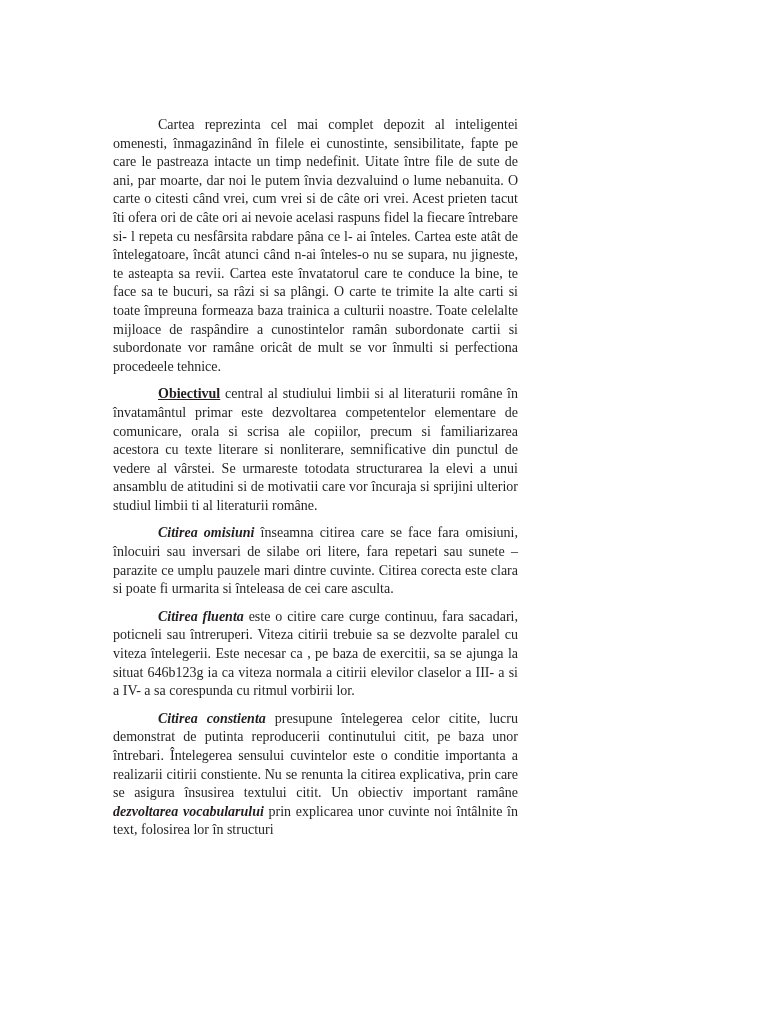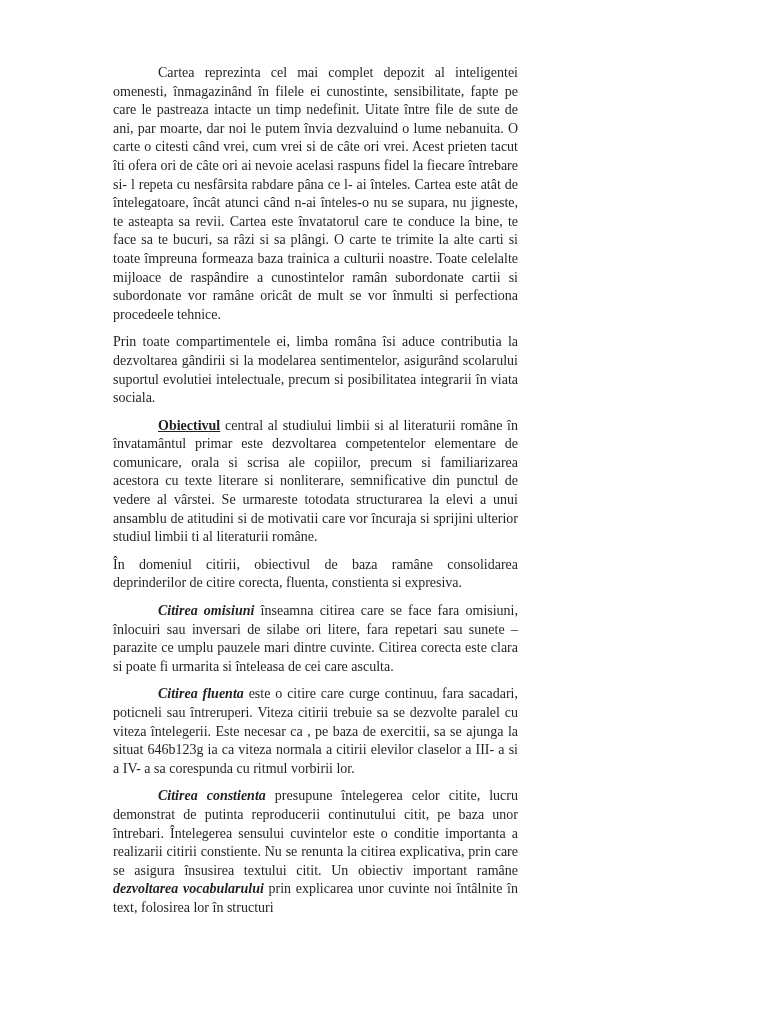--- a/index.html
+++ b/index.html
@@ -14,21 +14,21 @@
   body {
     width: 768px;
     height: 1024px;
     background: var(--page-bg);
     overflow: hidden;
   }
   .page {
     width: 631px;
     height: 1024px;
     background: var(--page-bg);
-    padding: 64px 113px 0 113px;
+    padding: 116px 113px 0 113px;
   }
   .doc-body {
     width: 100%;
     color: var(--text-color);
     font-family: "Liberation Serif", "DejaVu Serif", serif;
     font-size: 14px;
     line-height: 18.6px;
     text-align: justify;
   }
   .doc-body p {
@@ -41,20 +41,18 @@
   .seg-normal { font-weight: normal; font-style: normal; }
   .seg-bold { font-weight: bold; font-style: normal; text-decoration: underline; }
   .seg-bold-italic { font-weight: bold; font-style: italic; }
 </style>
 </head>
 <body>
 
 <div class="page">
   <div class="doc-body">
       <p class="indent"><span class="seg-normal">Cartea reprezinta cel mai complet depozit al inteligentei omenesti, înmagazinând în filele ei cunostinte, sensibilitate, fapte pe care le pastreaza intacte un timp nedefinit. Uitate între file de sute de ani, par moarte, dar noi le putem învia dezvaluind o lume nebanuita. O carte o citesti când vrei, cum vrei si de câte ori vrei. Acest prieten tacut îti ofera ori de câte ori ai nevoie acelasi raspuns fidel la fiecare întrebare si- l repeta cu nesfârsita rabdare pâna ce l- ai înteles. Cartea este atât de întelegatoare, încât atunci când n-ai înteles-o nu se supara, nu jigneste, te asteapta sa revii. Cartea este învatatorul care te conduce la bine, te face sa te bucuri, sa râzi si sa plângi. O carte te trimite la alte carti si toate împreuna formeaza baza trainica a culturii noastre. Toate celelalte mijloace de raspândire a cunostintelor ramân subordonate cartii si subordonate vor ramâne oricât de mult se vor înmulti si perfectiona procedeele tehnice.</span></p>
-      <p class=""><span class="seg-normal">Prin toate compartimentele ei, limba româna îsi aduce contributia la dezvoltarea gândirii si la modelarea sentimentelor, asigurând scolarului suportul evolutiei intelectuale, precum si posibilitatea integrarii în viata sociala.</span></p>
       <p class="indent"><span class="seg-bold">Obiectivul</span><span class="seg-normal"> central al studiului limbii si al literaturii române în învatamântul primar este dezvoltarea competentelor elementare de comunicare, orala si scrisa ale copiilor, precum si familiarizarea acestora cu texte literare si nonliterare, semnificative din punctul de vedere al vârstei. Se urmareste totodata structurarea la elevi a unui ansamblu de atitudini si de motivatii care vor încuraja si sprijini ulterior studiul limbii ti al literaturii române.</span></p>
-      <p class=""><span class="seg-normal">În domeniul citirii, obiectivul de baza ramâne consolidarea deprinderilor de citire corecta, fluenta, constienta si expresiva.</span></p>
       <p class="indent"><span class="seg-bold-italic">Citirea omisiuni</span><span class="seg-normal"> înseamna citirea care se face fara omisiuni, înlocuiri sau inversari de silabe ori litere, fara repetari sau sunete – parazite ce umplu pauzele mari dintre cuvinte. Citirea corecta este clara si poate fi urmarita si înteleasa de cei care asculta.</span></p>
       <p class="indent"><span class="seg-bold-italic">Citirea fluenta</span><span class="seg-normal"> este o citire care curge continuu, fara sacadari, poticneli sau întreruperi. Viteza citirii trebuie sa se dezvolte paralel cu viteza întelegerii. Este necesar ca , pe baza de exercitii, sa se ajunga la situat 646b123g ia ca viteza normala a citirii elevilor claselor a III- a si a IV- a sa corespunda cu ritmul vorbirii lor.</span></p>
       <p class="indent"><span class="seg-bold-italic">Citirea constienta</span><span class="seg-normal"> presupune întelegerea celor citite, lucru demonstrat de putinta reproducerii continutului citit, pe baza unor întrebari. Întelegerea sensului cuvintelor este o conditie importanta a realizarii citirii constiente. Nu se renunta la citirea explicativa, prin care se asigura însusirea textului citit. Un obiectiv important ramâne </span><span class="seg-bold-italic">dezvoltarea vocabularului</span><span class="seg-normal"> prin explicarea unor cuvinte noi întâlnite în text, folosirea lor în structuri</span></p>
     </div>
 </div>
 
 </body></html>

